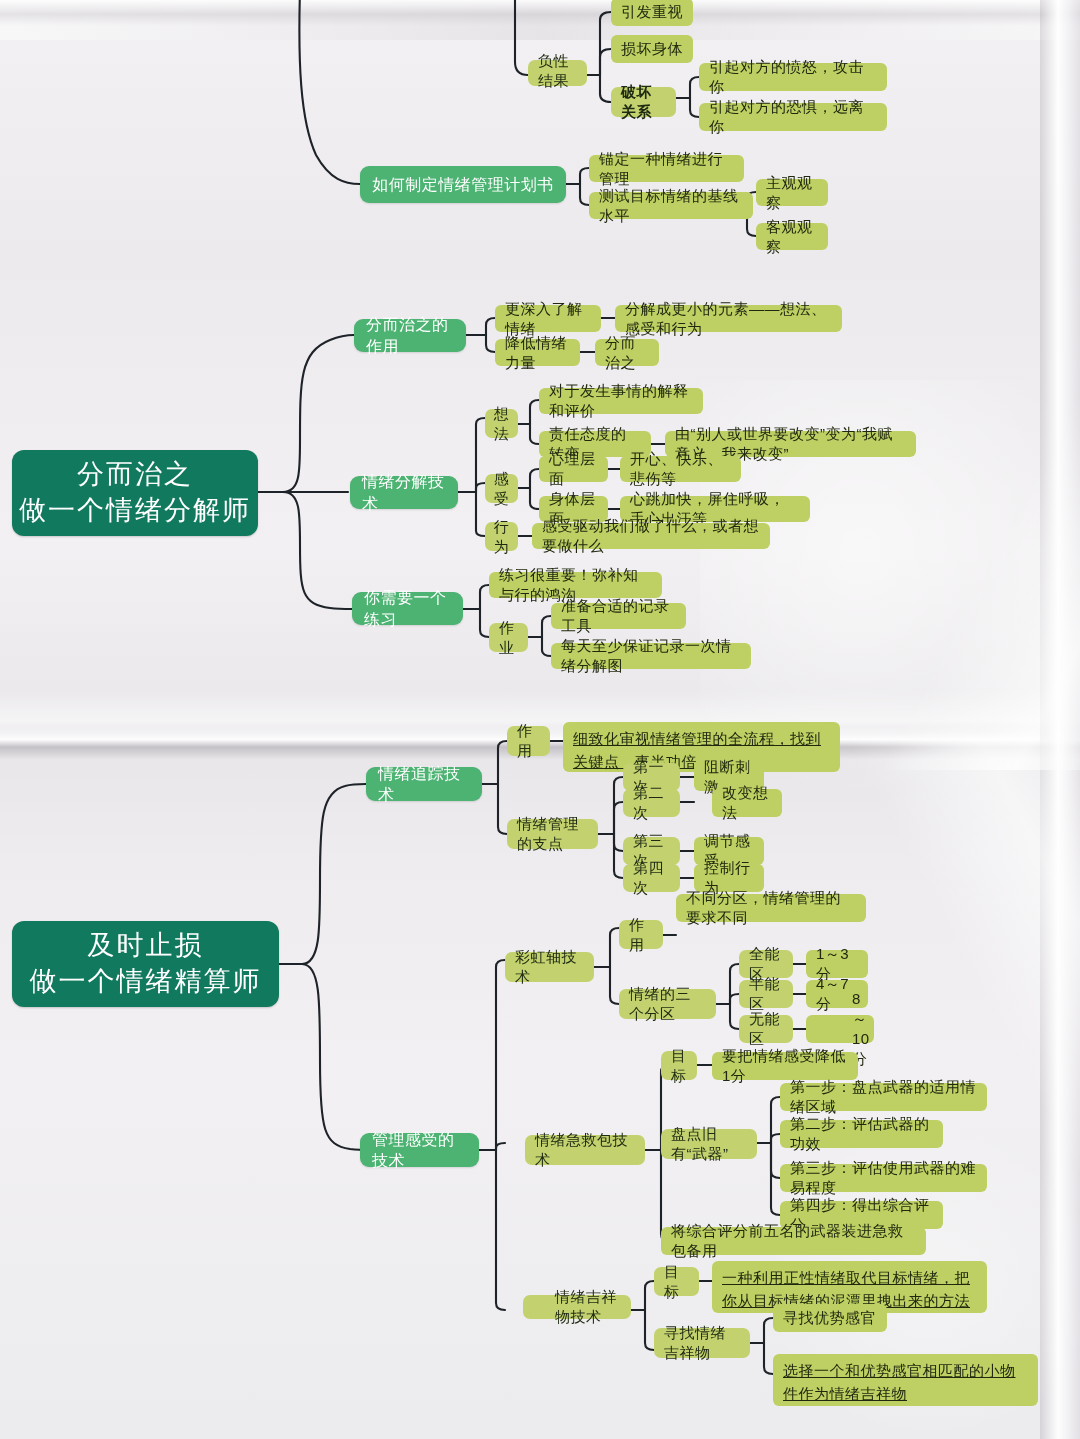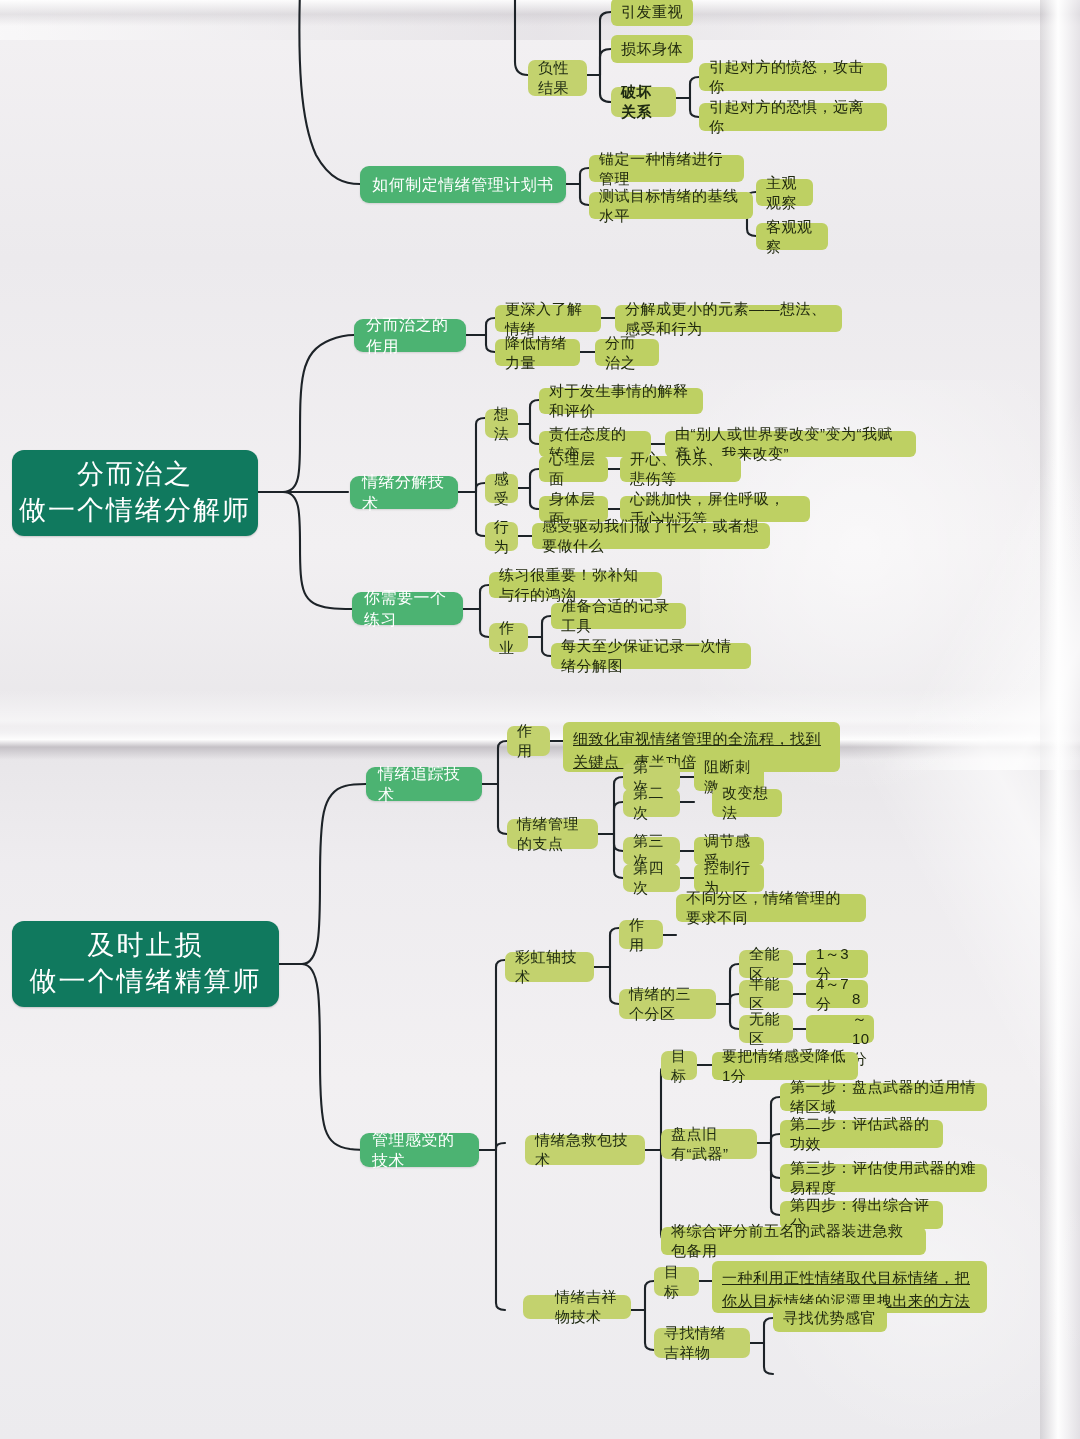--- a/index.html
+++ b/index.html
@@ -241,39 +241,39 @@
     <path d="M631,1310 L645,1310"></path>
     <path d="M645,1310 L645,1288 C645,1283 649,1281 654,1281"></path>
     <path d="M645,1310 L645,1343 C645,1348 649,1350 654,1350"></path>
     <path d="M699,1281 L712,1281"></path>
 
     <path d="M750,1343 L764,1343"></path>
     <path d="M764,1343 L764,1325 C764,1320 768,1318 773,1318"></path>
     <path d="M764,1343 L764,1367 C764,1372 768,1374 773,1374"></path>
   </svg>
 
-  <div class="node lvl3" style="left:528px;top:60px;width:59px;height:36px;">负性结果</div>
+  <div class="node lvl3" style="left:528px;top:60px;width:59px;height:26px;font-family:Liberation Mono, monospace;">负性结果</div>
 
   <div class="node leaf" style="left:611px;top:-2px;width:82px;height:28px;">引发重视</div>
 
   <div class="node leaf" style="left:611px;top:35px;width:82px;height:28px;">损坏身体</div>
 
   <div class="node lvl3" style="left:611px;top:87px;width:65px;height:30px;font-weight:bold;">破坏关系</div>
 
   <div class="node leaf" style="left:699px;top:63px;width:188px;height:28px;">引起对方的愤怒，攻击你</div>
 
   <div class="node leaf" style="left:699px;top:103px;width:188px;height:28px;">引起对方的恐惧，远离你</div>
 
   <div class="node lvl2" style="left:360px;top:166px;width:206px;height:37px;">如何制定情绪管理计划书</div>
 
   <div class="node leaf" style="left:589px;top:155px;width:155px;height:27px;">锚定一种情绪进行管理</div>
 
   <div class="node leaf" style="left:589px;top:192px;width:164px;height:27px;">测试目标情绪的基线水平</div>
 
-  <div class="node leaf" style="left:756px;top:179px;width:57px;height:27px;">主观观察</div>
+  <div class="node leaf" style="left:756px;top:179px;width:72px;height:27px;">主观观察</div>
 
   <div class="node leaf" style="left:756px;top:223px;width:72px;height:27px;">客观观察</div>
 
   <div class="node root" style="left:12px;top:450px;width:246px;height:86px;">分而治之
 做一个情绪分解师</div>
 
   <div class="node lvl2" style="left:354px;top:319px;width:112px;height:33px;">分而治之的作用</div>
 
   <div class="node leaf" style="left:495px;top:305px;width:106px;height:27px;">更深入了解情绪</div>
 
@@ -373,14 +373,15 @@
   <div class="node leaf" style="left:661px;top:1227px;width:265px;height:28px;">将综合评分前五名的武器装进急救包备用</div>
 
   <div class="node lvl3" style="left:523px;top:1295px;width:108px;height:24px;padding-left:32px;">情绪吉祥物技术</div>
 
   <div class="node lvl3" style="left:654px;top:1267px;width:45px;height:29px;">目标</div>
   <div class="node leaf wrap" style="left:712px;top:1261px;width:275px;height:52px;">一种利用正性情绪取代目标情绪，把你从目标情绪的泥潭里拽出来的方法</div>
 
   <div class="node lvl3" style="left:654px;top:1328px;width:96px;height:30px;">寻找情绪吉祥物</div>
 
   <div class="node leaf" style="left:773px;top:1304px;width:114px;height:28px;">寻找优势感官</div>
+  <div class="node leaf wrap" style="left:773px;top:1354px;width:265px;height:52px;">选择一个和优势感官相匹配的小物件作为情绪吉祥物</div>
 
 </div>
 
 </body></html>

